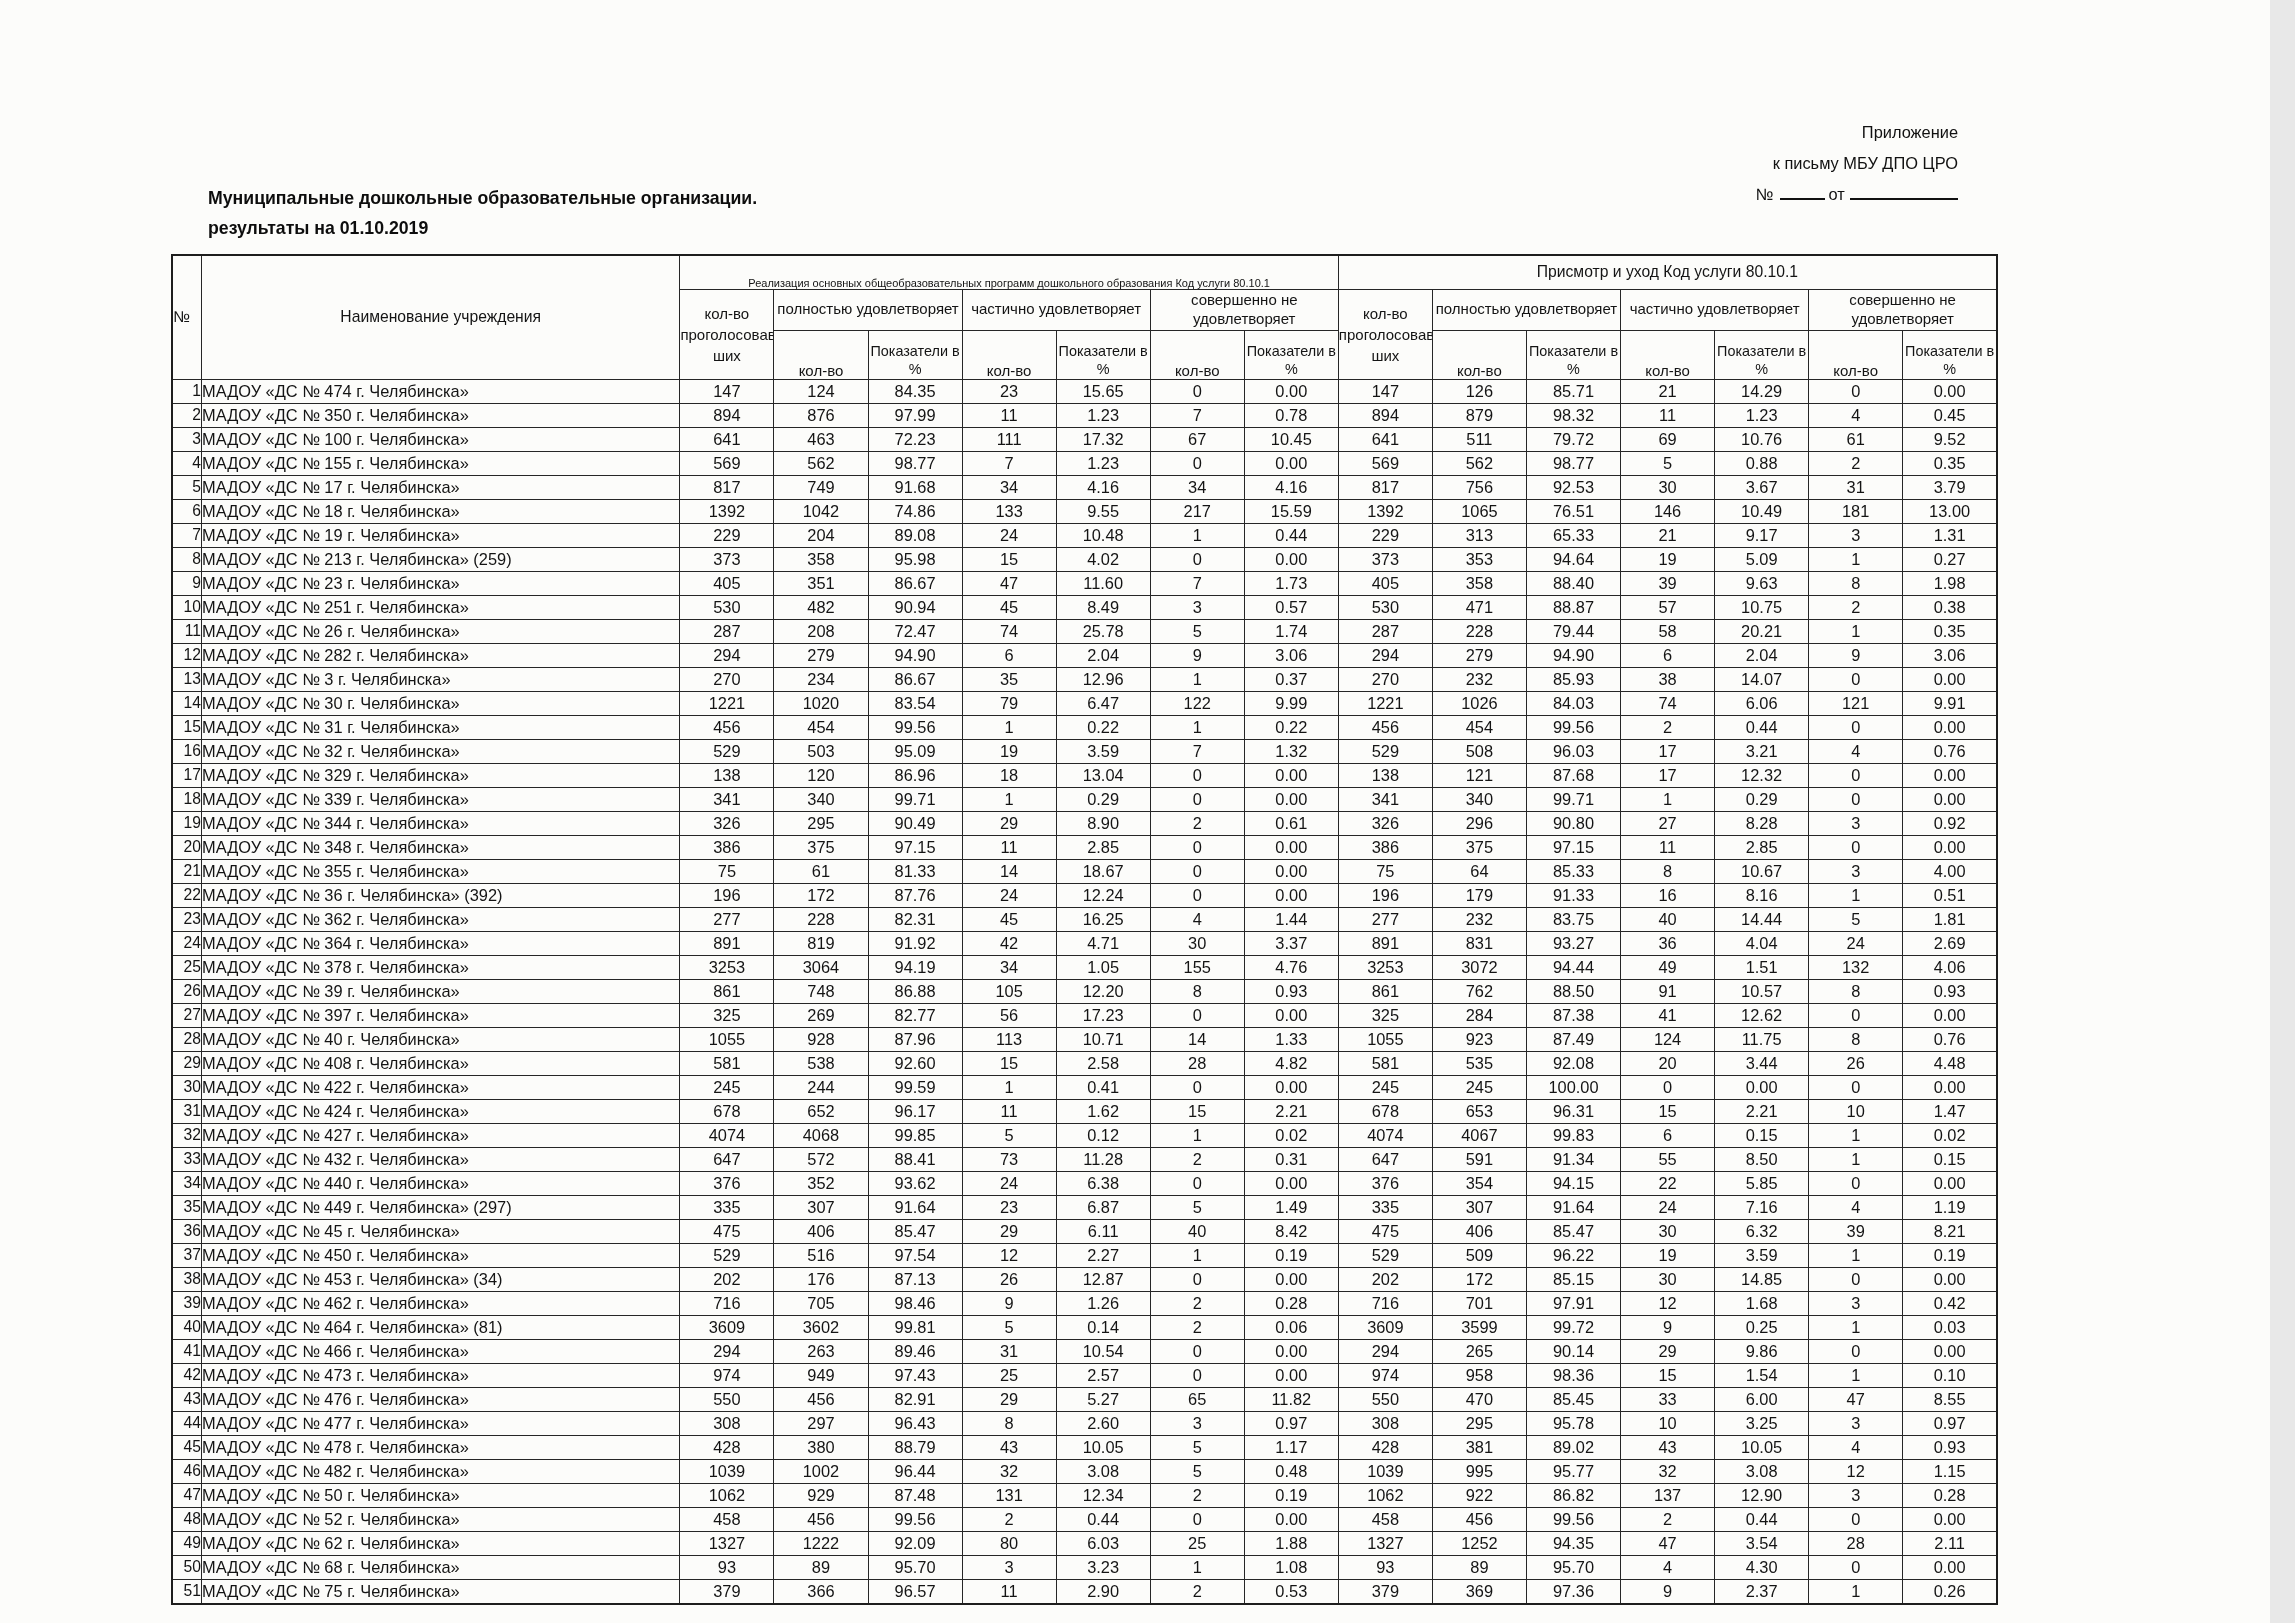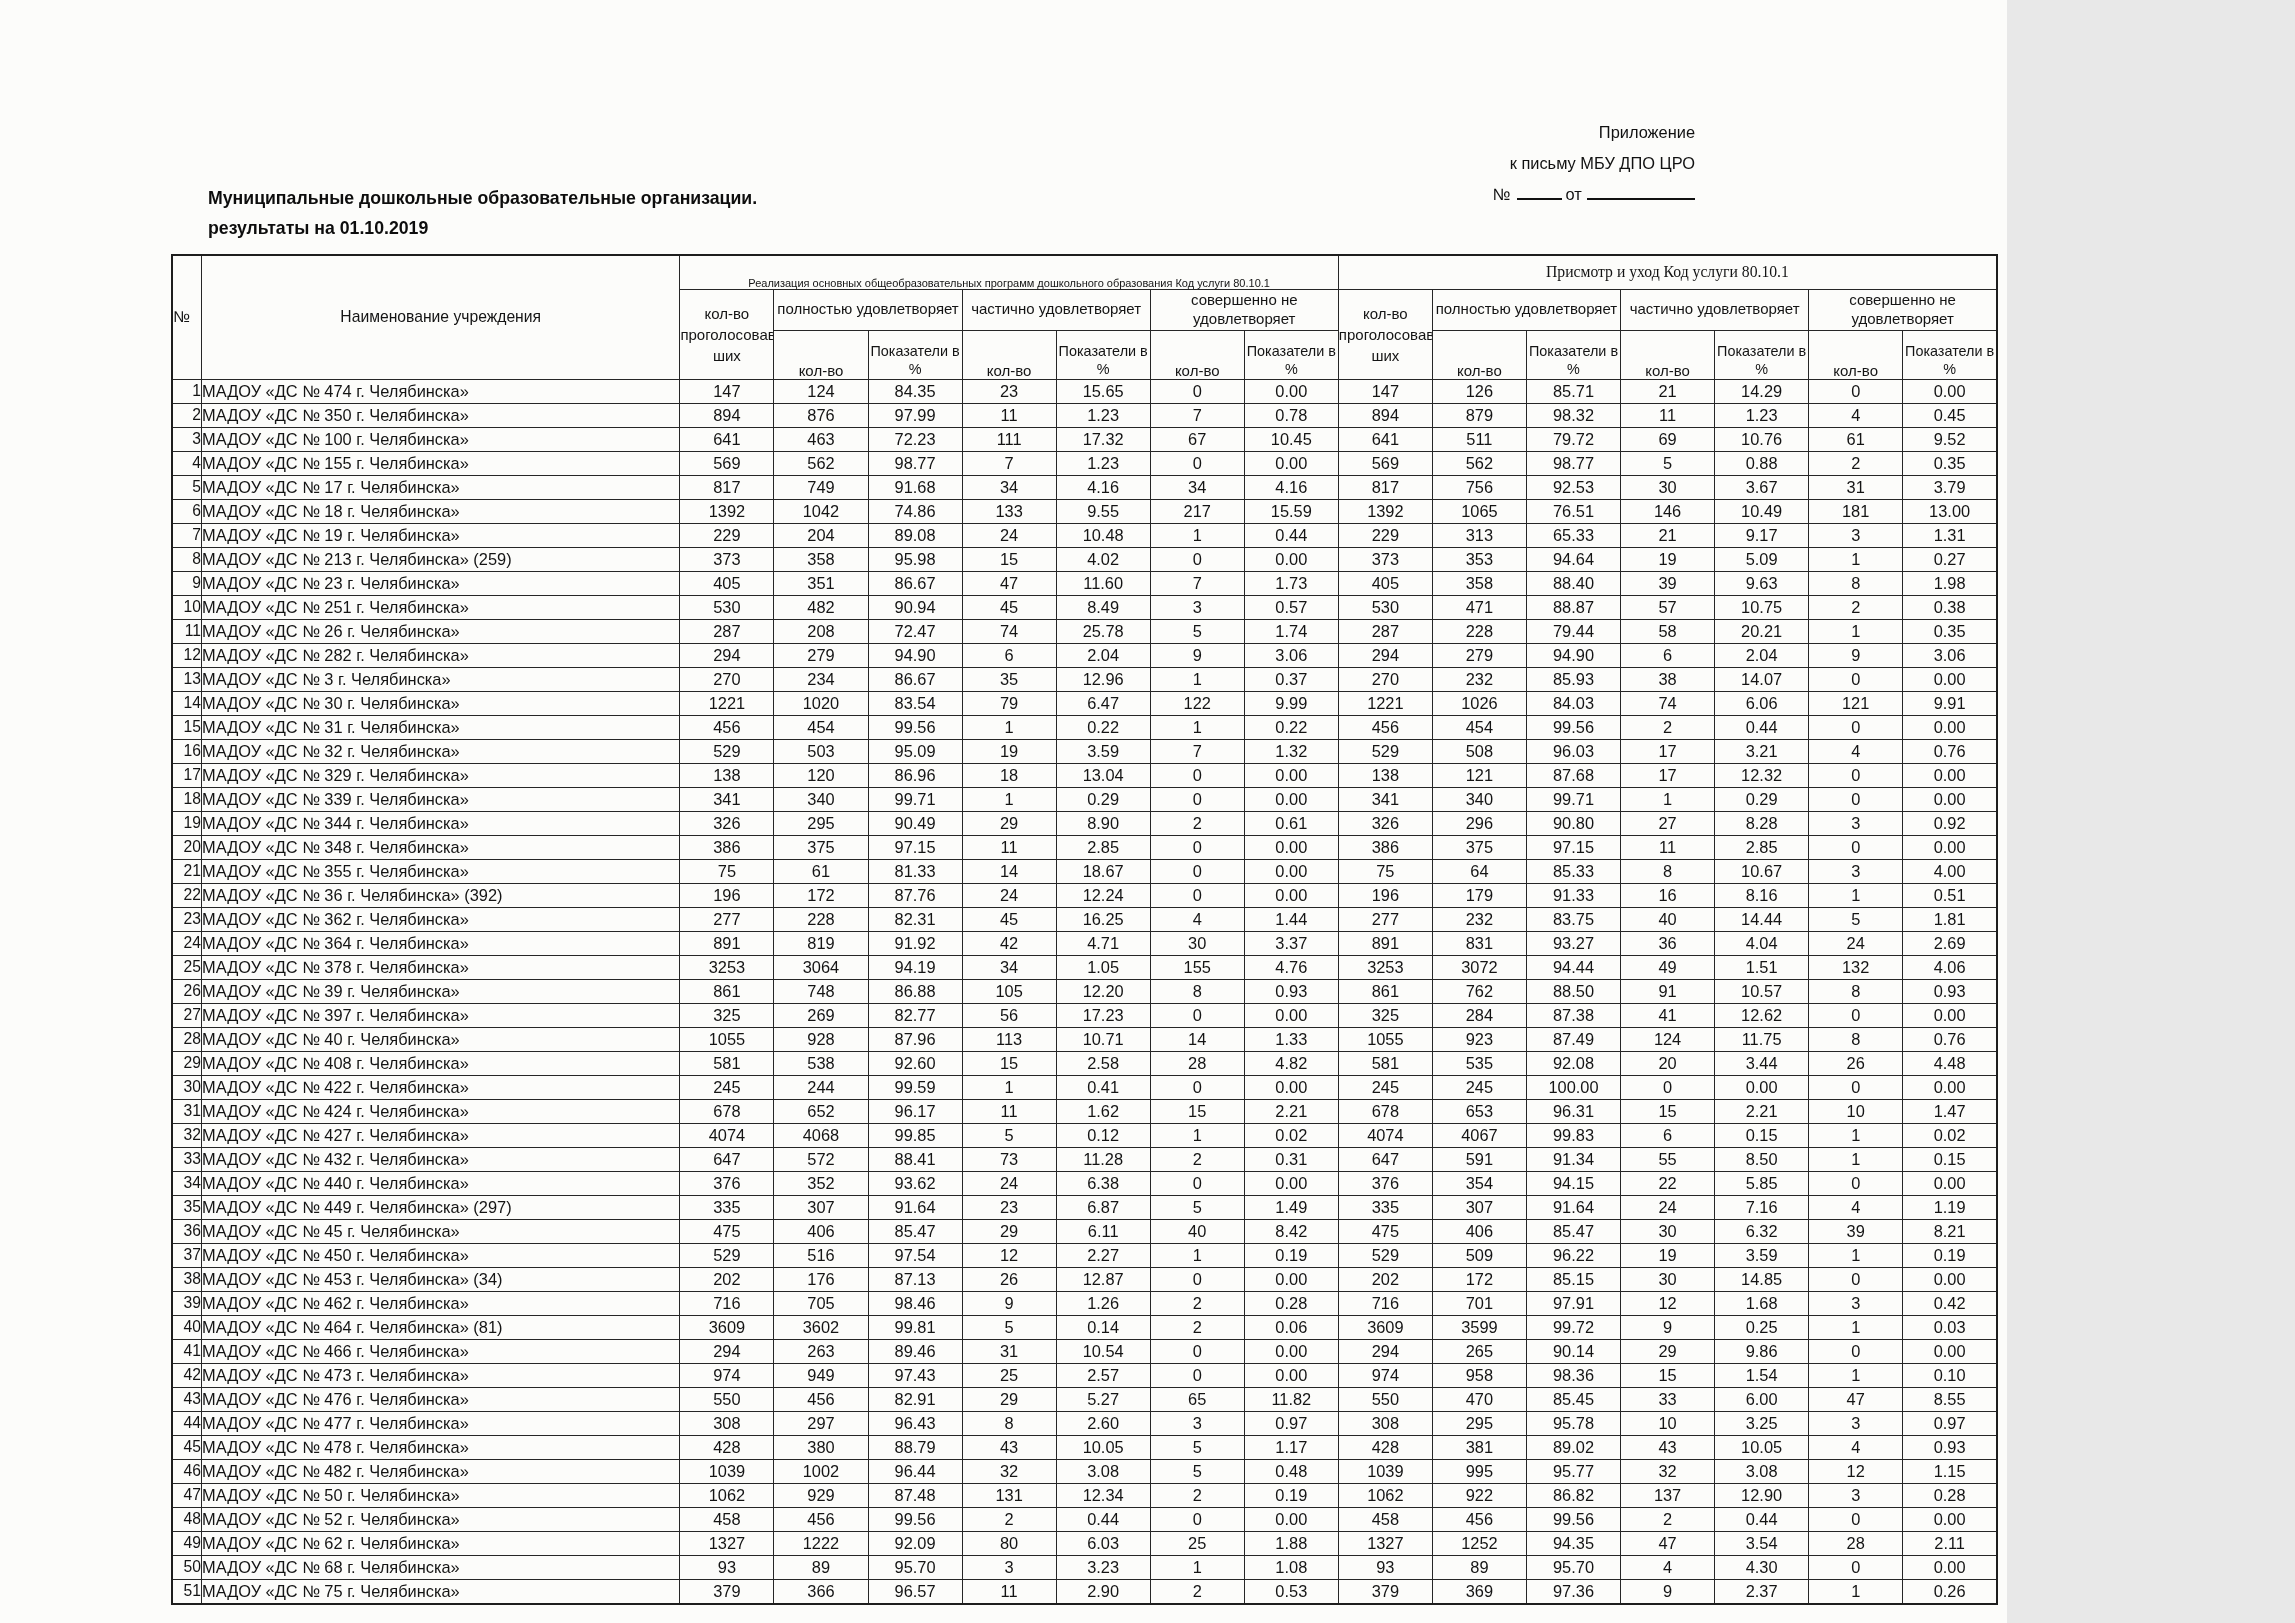--- a/index.html
+++ b/index.html
@@ -1,19 +1,19 @@
 <!DOCTYPE html>
 <html style="font-size:10.5px"><head>
 <meta charset="utf-8">
 <style>
   html,body{margin:0;padding:0;}
   body{background:#e8e8e8;}
   #page{
     position:relative;
-    width:2007px;height:1623px;
+    width:2270px;height:1623px;
     background:#fcfcfa;
     font-family:"Liberation Sans", sans-serif;
     color:#161616;
     overflow:hidden;
   }
   
   #corner-note{
     position:absolute;
     top:117px;right:312px;
     text-align:right;
@@ -53,21 +53,21 @@
     font-weight:normal;
   }
   #main-table{border:2px solid #1d1d1d;}
   
   thead .h1{height:34px;}
   thead .h2{height:41px;}
   thead .h3{height:49px;}
   th.corner{vertical-align:middle;text-align:center;font-size:15.7px;}
   th.num-h{text-align:left;padding-left:2.6px;}
   th.group1{vertical-align:bottom;text-align:center;font-size:11px;padding-bottom:3.9px;border-bottom-width:2px;}
-  th.group2{vertical-align:middle;text-align:center;font-size:15.7px;border-bottom-width:2px;font-family:Liberation Serif, serif;}
+  th.group2{vertical-align:middle;text-align:center;font-size:15.7px;border-bottom-width:2px;}
   th.voted{vertical-align:middle;text-align:center;font-size:15px;line-height:21px;}
   th.sat{vertical-align:middle;text-align:center;font-size:15px;line-height:18.3px;}
   th.kolvo{vertical-align:bottom;text-align:center;font-size:15px;padding-bottom:5.2px;border-top-width:1.3px;}
   th.pct{vertical-align:bottom;text-align:center;font-size:14.4px;line-height:17.7px;padding:0 1.3px 3.9px 2px;}
   thead tr.h3row th{border-bottom:2.6px solid #1d1d1d;}
   
   tbody td{height:23px;text-align:center;vertical-align:middle;}
   tbody td.num{text-align:right;padding-right:2px;font-size:15.7px;}
   tbody td.name{text-align:left;padding-left:3.3px;white-space:nowrap;font-size:16.4px;}
 </style>

